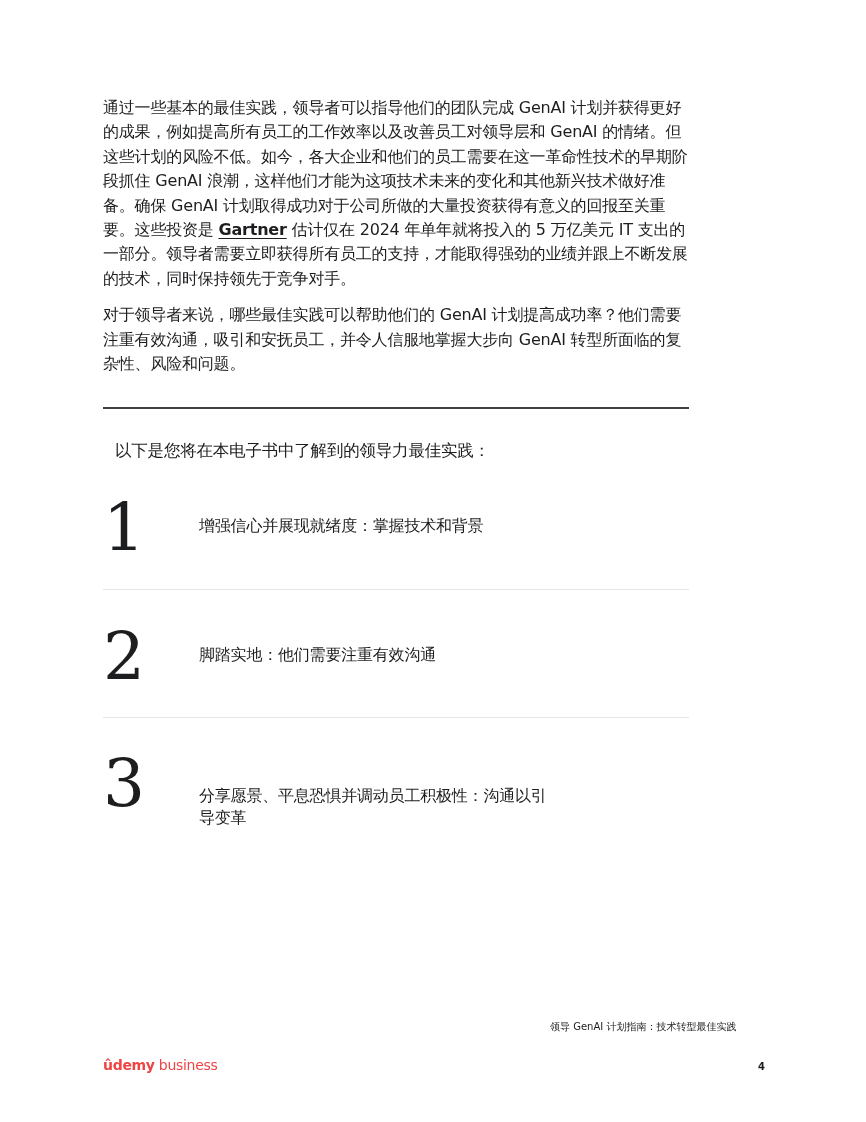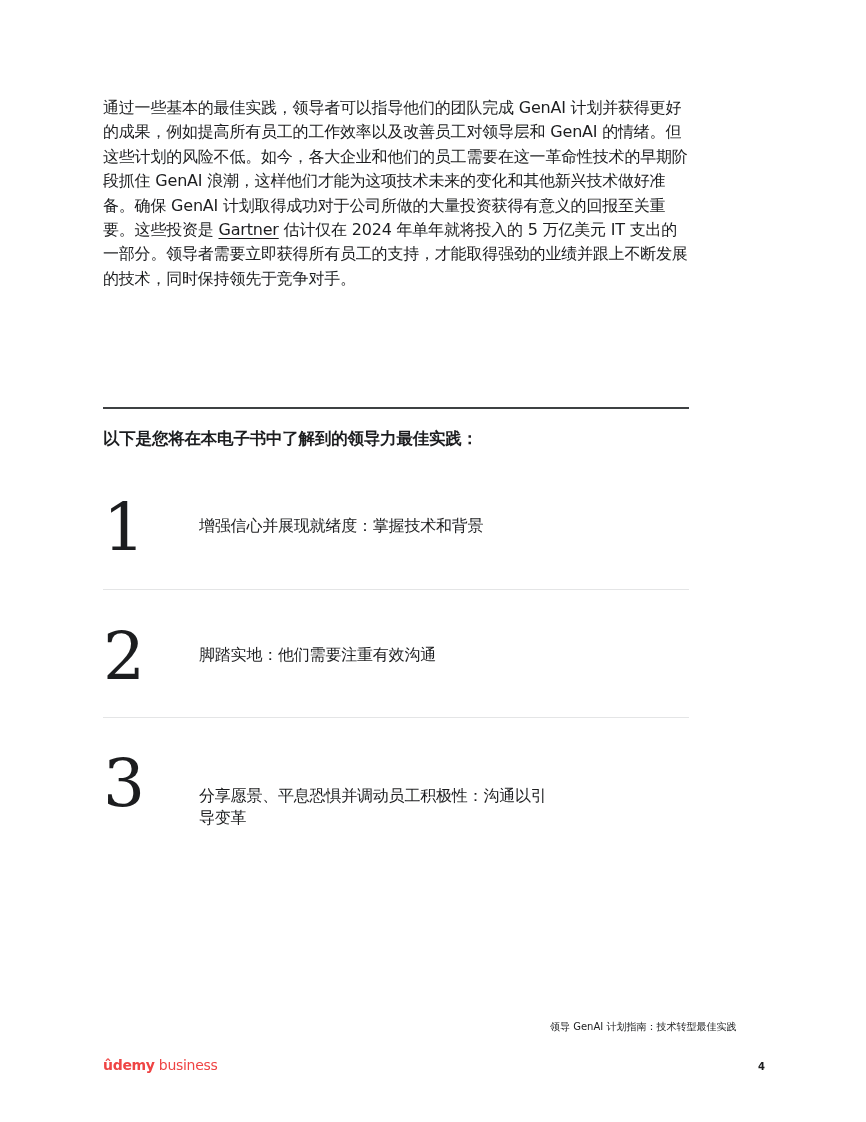--- a/index.html
+++ b/index.html
@@ -6,28 +6,28 @@
     body {
       width: 866px; height: 1122px; position: relative; overflow: hidden;
       font-family: "DejaVu Sans", "Liberation Sans", sans-serif;
       color: #1c1d1f;
     }
     .page { position: absolute; left: 103px; top: 96px; width: 586px; }
     .para {
       font-size: 16px; line-height: 24.4px; margin: 0 0 12px 0;
       letter-spacing: -0.2px;
     }
-    .para a { color: #1c1d1f; text-decoration: underline; text-underline-offset: 3px; }
+    .para a { color: #1c1d1f; text-decoration: underline; text-underline-offset: 3px; font-weight: bold; }
     .rule-dark {
       position: absolute; left: 103px; top: 407px; width: 586px; height: 2px;
       background: #3e4143;
     }
     .section-heading {
       position: absolute; left: 103px; top: 428px; width: 586px;
-      font-size: 16.5px; font-weight: bold; margin: 0; letter-spacing: -0.2px;
+      font-size: 16.5px; font-weight: normal; margin: 12px; letter-spacing: -0.2px;
     }
     .item {
       position: absolute; left: 103px; width: 586px;
     }
     .item-num {
       position: absolute; left: 0; top: 0;
       font-family: "DejaVu Serif", "Liberation Serif", serif;
       font-size: 66px; line-height: 66px; font-weight: normal;
     }
     .item-text {
@@ -49,20 +49,21 @@
     .footer-page {
       position: absolute; left: 758px; top: 1061px;
       font-size: 10px; font-weight: bold; color: #1c1d1f;
     }
   </style>
 </head>
 <body>
 
 <div class="page">
   <p class="para"><span>通过一些基本的最佳实践，领导者可以指导他们的团队完成 GenAI 计划并获得更好的成果，例如提高所有员工的工作效率以及改善员工对领导层和 GenAI 的情绪。但这些计划的风险不低。如今，各大企业和他们的员工需要在这一革命性技术的早期阶段抓住 GenAI 浪潮，这样他们才能为这项技术未来的变化和其他新兴技术做好准备。确保 GenAI 计划取得成功对于公司所做的大量投资获得有意义的回报至关重要。这些投资是 </span><a>Gartner</a><span> 估计仅在 2024 年单年就将投入的 5 万亿美元 IT 支出的一部分。领导者需要立即获得所有员工的支持，才能取得强劲的业绩并跟上不断发展的技术，同时保持领先于竞争对手。</span></p>
+  <p class="para">对于领导者来说，哪些最佳实践可以帮助他们的 GenAI 计划提高成功率？他们需要注重有效沟通，吸引和安抚员工，并令人信服地掌握大步向 GenAI 转型所面临的复杂性、风险和问题。</p>
 </div>
 
 <div class="rule-dark"></div>
 <h2 class="section-heading">以下是您将在本电子书中了解到的领导力最佳实践：</h2>
 
 <div class="item" style="top:495px;">
   <div class="item-num">1</div>
   <div class="item-text">增强信心并展现就绪度：掌握技术和背景</div>
   <div class="item-rule" style="top:94px;"></div>
 </div>

